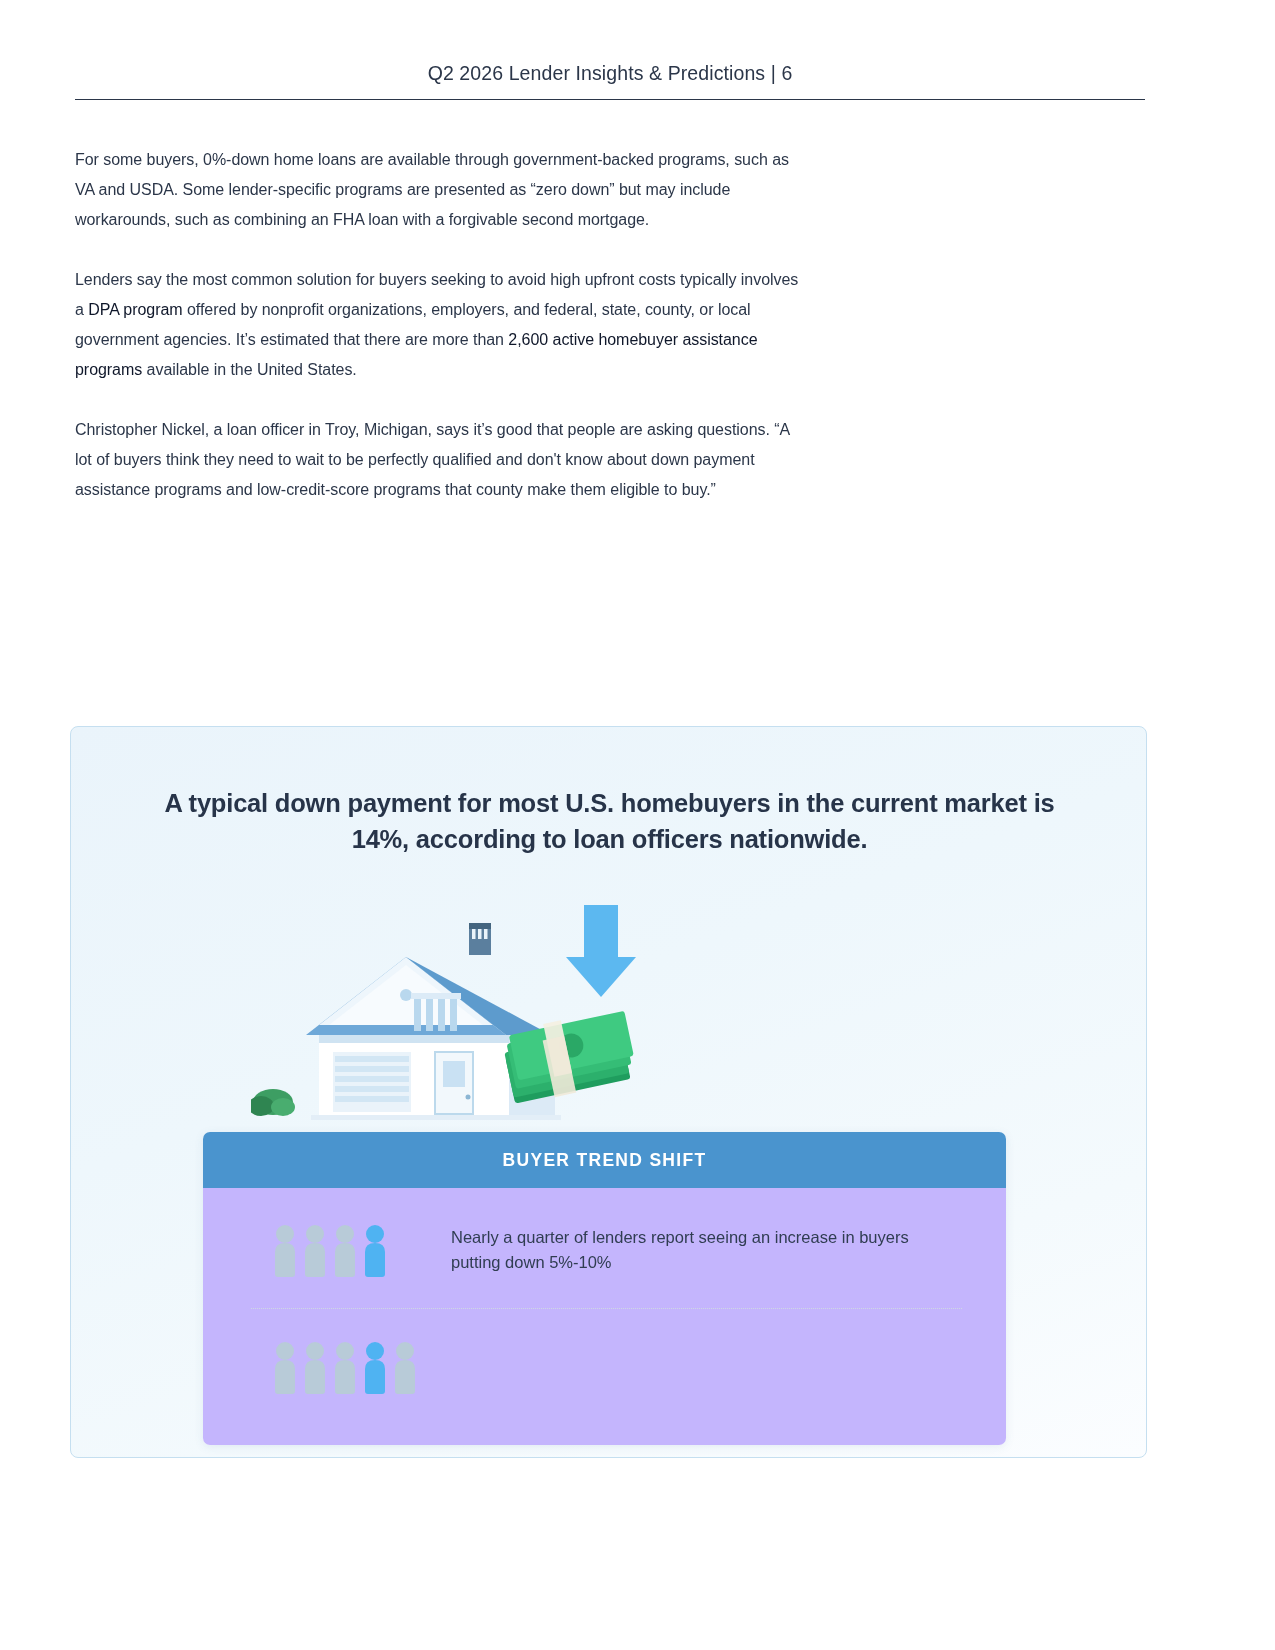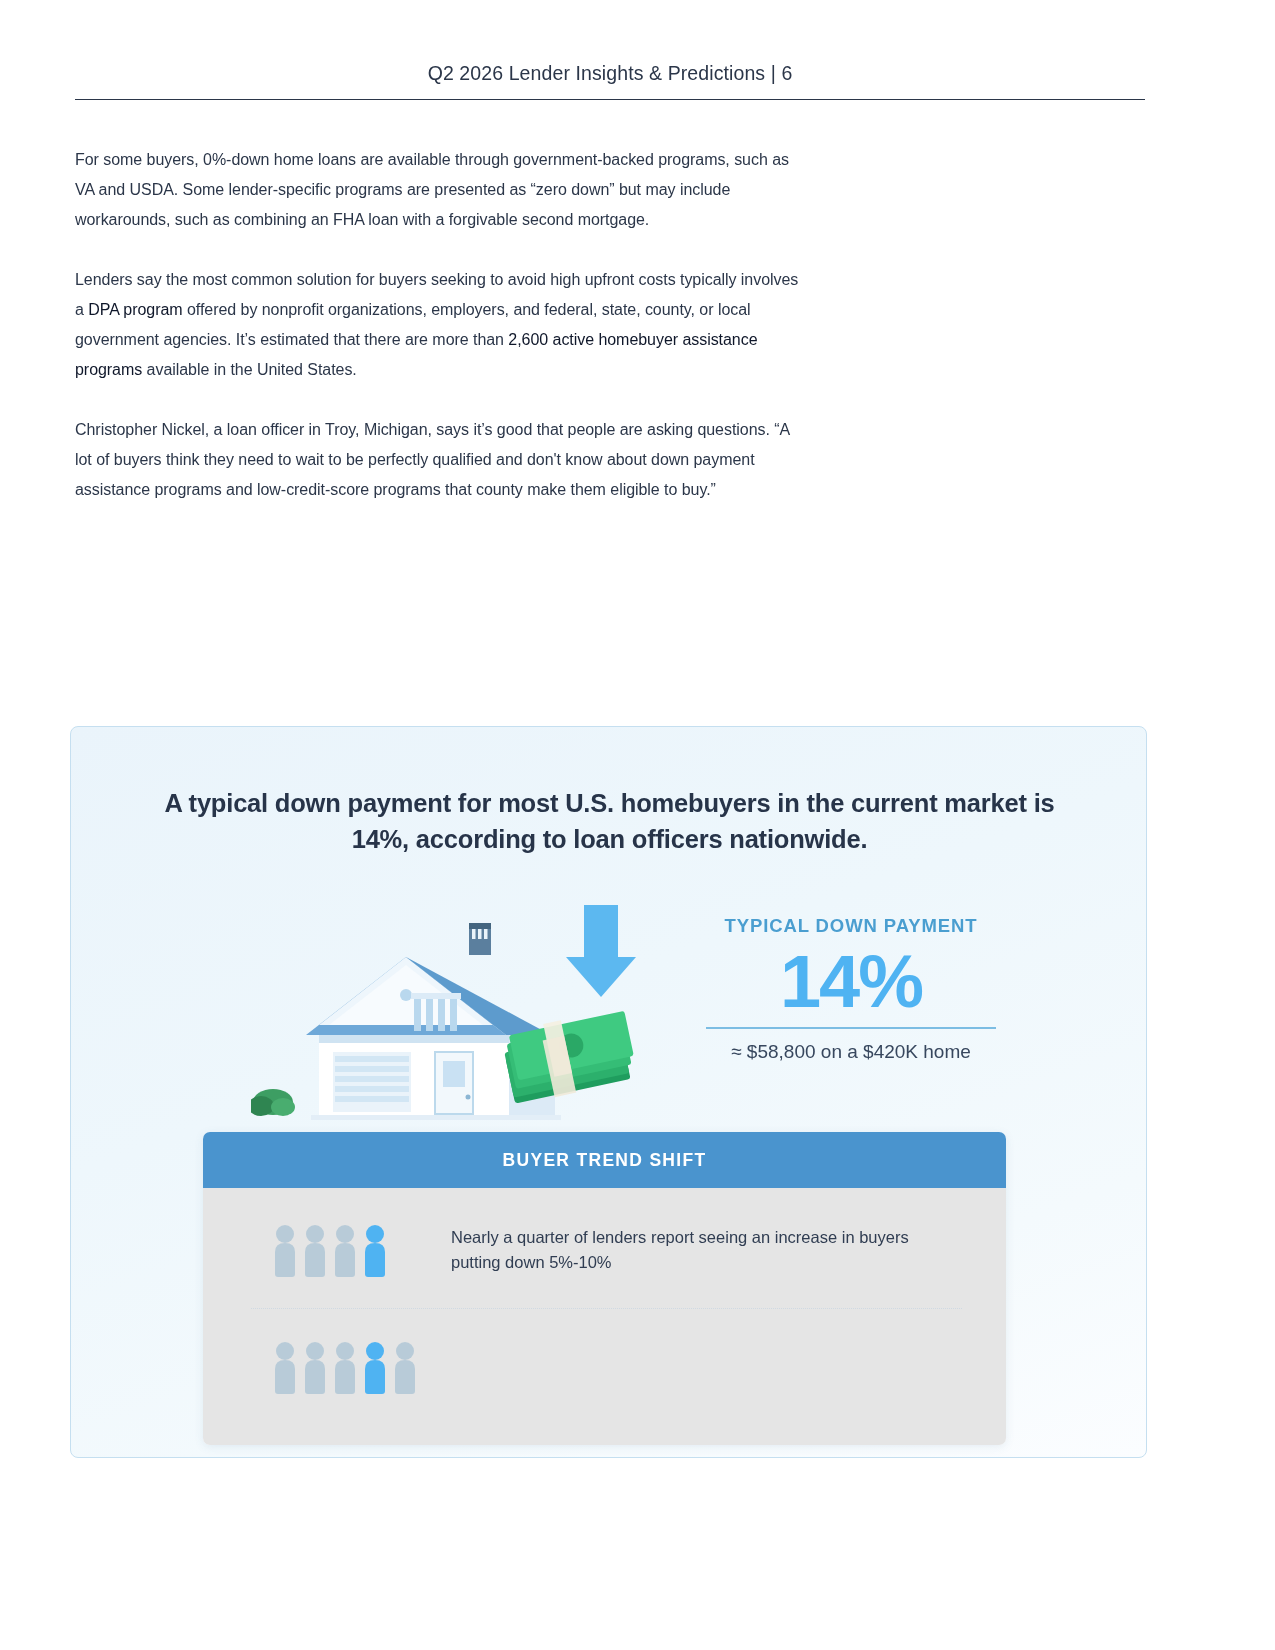--- a/index.html
+++ b/index.html
@@ -140,21 +140,21 @@
   .trend-banner {
     background: #4a94ce;
     color: #ffffff;
     text-align: center;
     font-size: 17.5px;
     font-weight: bold;
     letter-spacing: 1.3px;
     padding: 18px 0 17px 0;
   }
   .trend-body {
-    background: #e5e5e5;
+    background: #c4b5fd;
     padding: 0 0 14px 0;
   }
   .trend-row {
     display: flex;
     align-items: center;
     padding: 34px 44px 30px 68px;
   }
   .trend-row.second { padding-top: 30px; padding-bottom: 36px; }
   .pictogram {
     display: flex;
@@ -258,26 +258,20 @@
           <rect x="40" y="12" width="22" height="58" fill="#efe9d8" opacity="0.9"></rect>
         </g>
 
         <g>
           <rect x="333" y="18" width="34" height="56" fill="#5cb8f0"></rect>
           <polygon points="315,70 385,70 350,110" fill="#5cb8f0"></polygon>
         </g>
       </svg>
     </div>
 
-    <div class="stat-block">
-      <div class="stat-label">TYPICAL DOWN PAYMENT</div>
-      <div class="stat-value">14%</div>
-      <div class="stat-rule"></div>
-      <div class="stat-sub">≈ $58,800 on a $420K home</div>
-    </div>
 
     <div class="trend-panel">
       <div class="trend-banner">BUYER TREND SHIFT</div>
       <div class="trend-body">
 
         <div class="trend-row">
           <div class="pictogram">
             <svg width="160" height="56" viewBox="0 0 160 56" xmlns="http://www.w3.org/2000/svg">
               <g fill="#b8cbd8">
                 <circle cx="14" cy="12" r="9"></circle>

